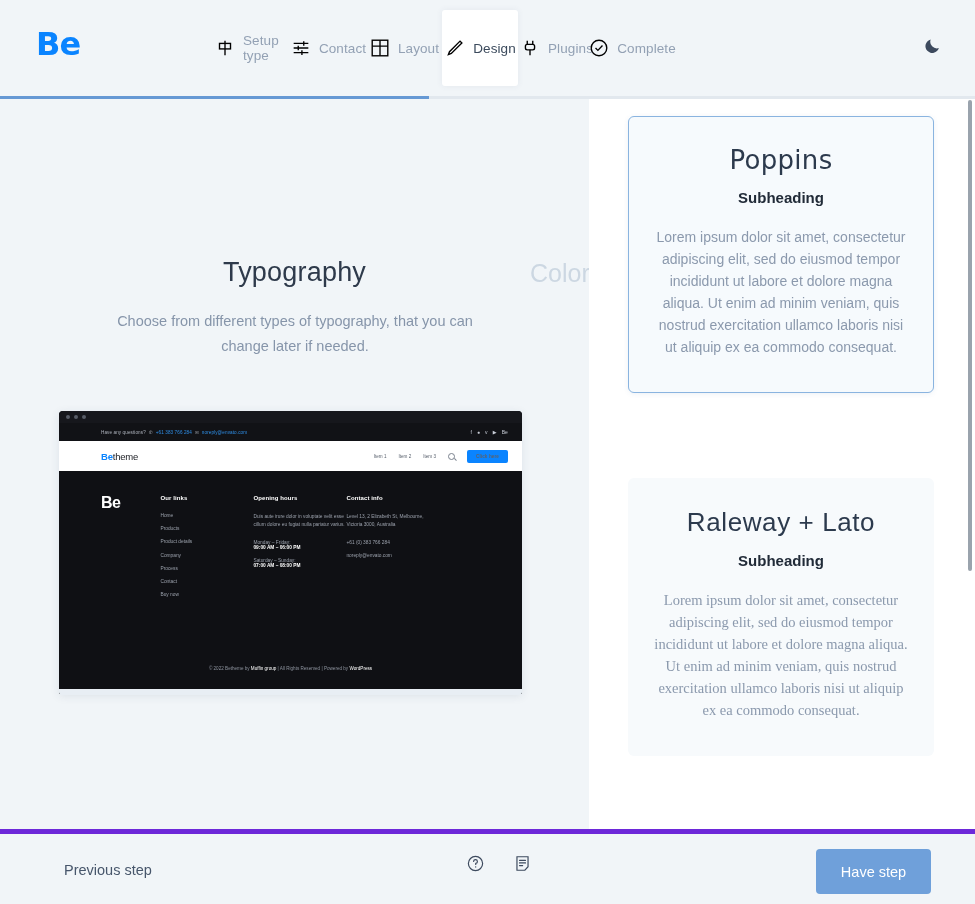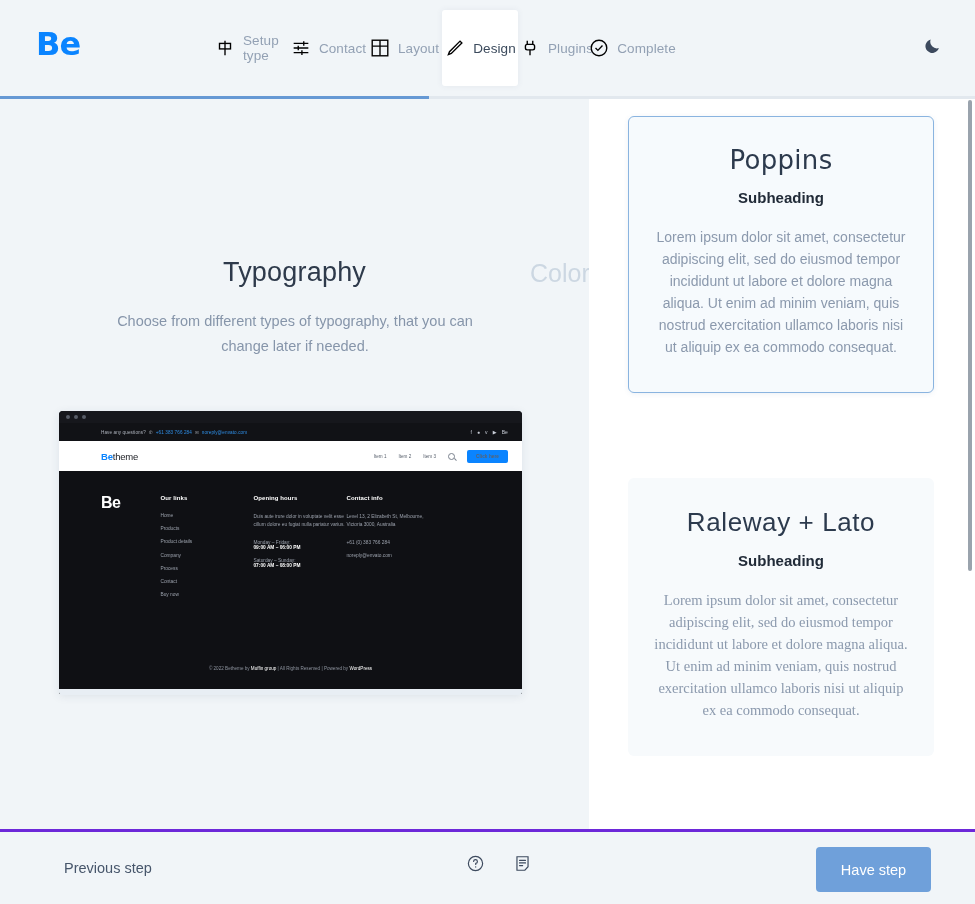--- a/index.html
+++ b/index.html
@@ -154,21 +154,21 @@
   .fc-raleway .fc-sub { font-family: "Liberation Sans", sans-serif; }
 
   .scrollbar {
     position: absolute; right: 3px; top: 1px; width: 4px; height: 471px;
     background: #9aa3ad; border-radius: 2px; cursor: pointer;
   }
 
   
   .bottom-bar {
     position: absolute; top: 829px; left: 0; width: 975px; height: 75px;
-    background: #f1f5f8; border-top: 3px solid #6d28d9;
+    background: #f1f5f8; border-top: 5px solid #6d28d9;
   }
   .prev-step {
     position: absolute; left: 64px; top: 28px;
     font-size: 14.5px; color: #47566b; cursor: pointer;
   }
   .mid-icons { position: absolute; left: 466px; top: 854px; display: flex; gap: 28px; }
   .mid-icons svg { cursor: pointer; }
   .next-step {
     position: absolute; right: 44px; top: 15px;
     width: 115px; height: 45px; background: #6fa0da; color: #fff;

